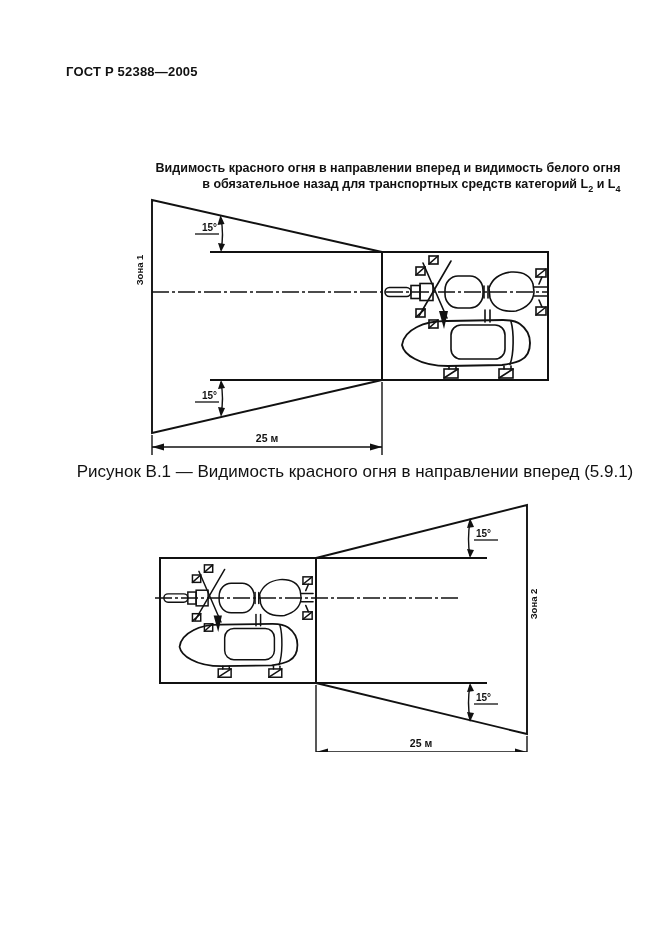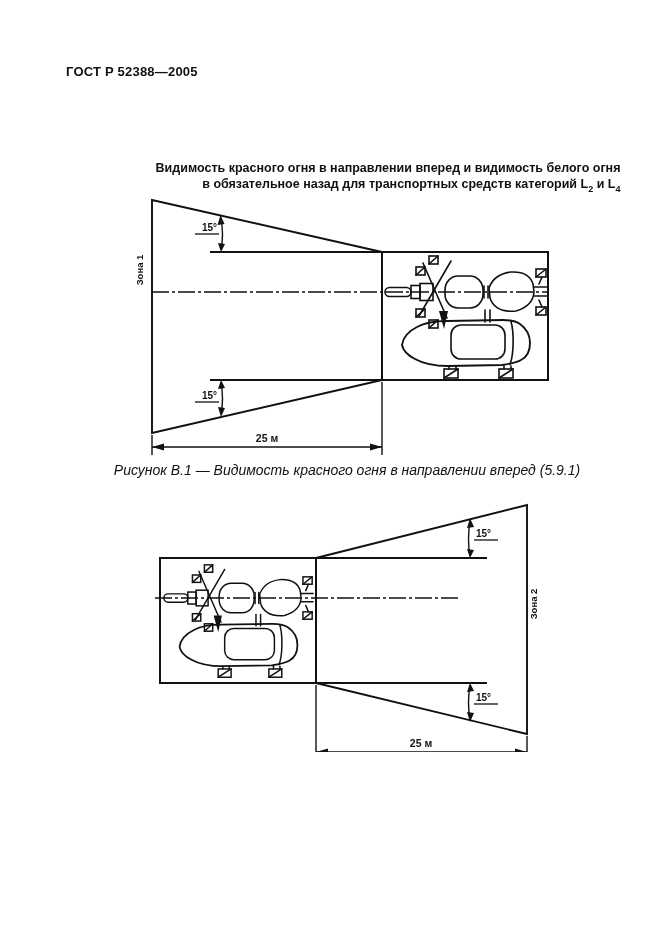--- a/index.html
+++ b/index.html
@@ -22,22 +22,22 @@
     white-space:nowrap;
   }
   .main-title{
     position:absolute;left:348px;top:160px;transform:translateX(-50%);
     text-align:right;font-size:12.5px;font-weight:bold;line-height:16px;
     white-space:nowrap;
     margin-left:40px;
   }
   .main-title sub{font-size:9px;}
   .caption{
-    position:absolute;left:347px;transform:translateX(-50%);
-    font-size:14px;white-space:nowrap;color:#111;font-style:italic;
+    position:absolute;left:355px;transform:translateX(-50%);
+    font-size:17px;white-space:nowrap;color:#111;
   }
   .caption-1{top:462px;}
   .caption-2{top:764px;}
   .page-number{
     position:absolute;left:76px;top:844px;font-size:12px;
   }
   svg.diagram-layer{position:absolute;left:0;top:0;}
   svg text{font-family:"Liberation Sans", sans-serif;fill:#111;}
   .dim-text{font-size:10.5px;font-weight:bold;}
   .angle-text{font-size:10px;font-weight:bold;}

